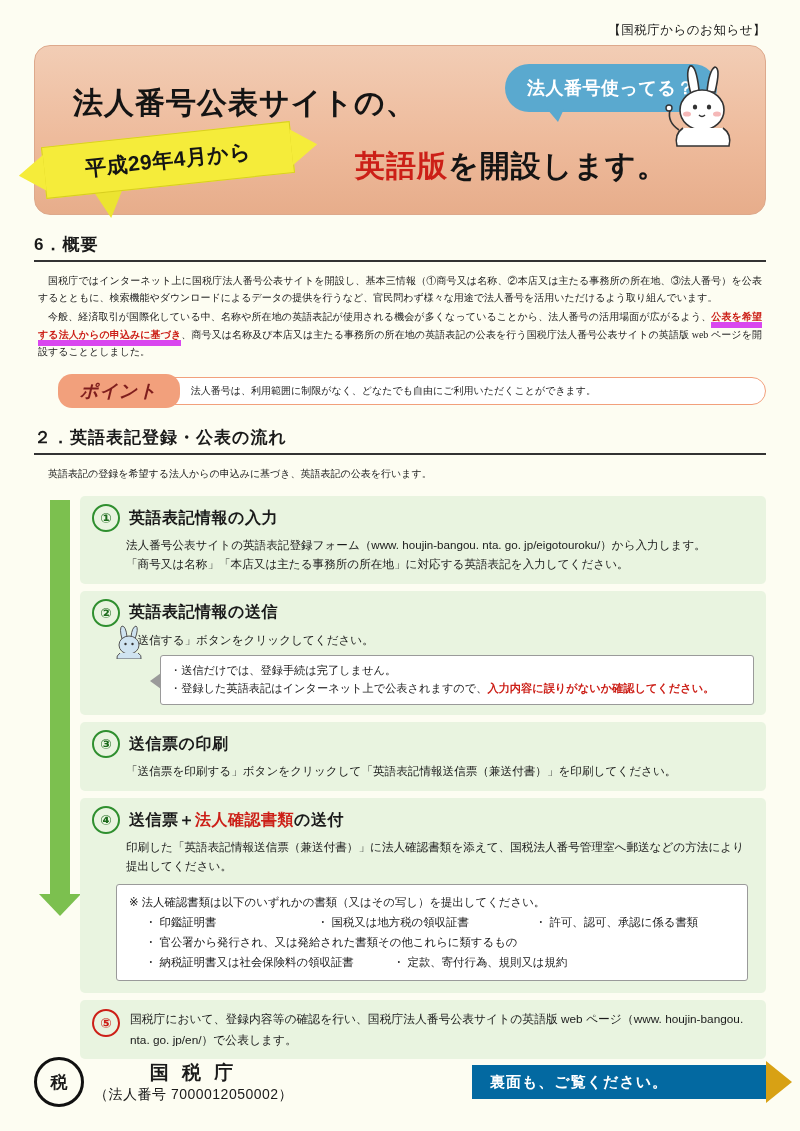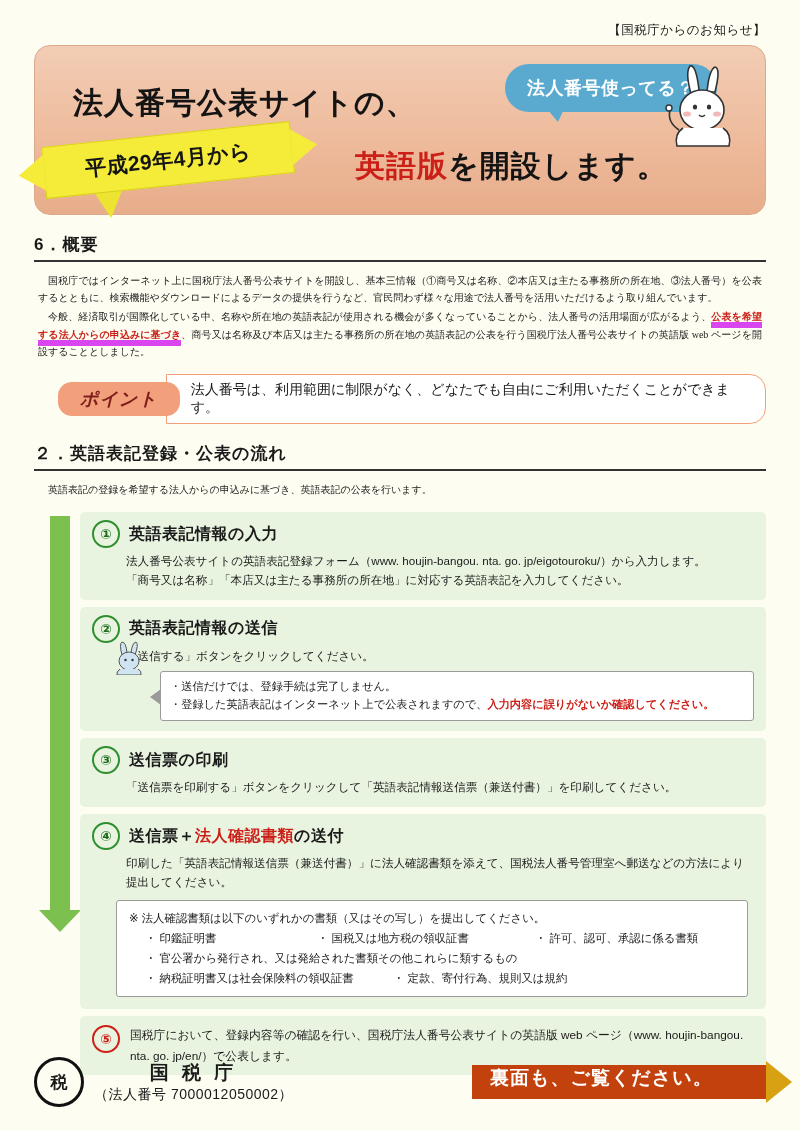--- a/index.html
+++ b/index.html
@@ -124,21 +124,21 @@
     border-radius:14px;
     padding:5px 22px;
     position:relative;z-index:2;font-style:italic;
   }
   .point-box{
     flex:1;
     border:1px solid #f2a07c;
     border-radius:0 16px 16px 0;
     margin-left:-14px;
     padding:6px 10px 6px 24px;
-    font-size:14px;
+    font-size:10px;
     background:#fff;
   }
   
   .flowwrap{
     position:relative;
     margin-top:14px;
     padding-left:46px;
   }
   .arrow{
     position:absolute;left:16px;top:4px;
@@ -227,25 +227,25 @@
     margin-right:10px;
   }
   .org{
     display:flex;flex-direction:column;justify-content:center;
   }
   .org-name{font-size:19px;font-weight:bold;letter-spacing:4px;text-align:center;}
   .org-num{font-size:14px;letter-spacing:0.5px;}
   .banner-arrow{
     margin-left:auto;
     position:relative;
-    background:#c2410c;
+    background:#0369a1;
     height:34px;
-    display:flex;
+    display:flex;align-items:center;
     padding:0 16px 0 18px;
-    color:#fff;font-size:19px;font-weight:bold;letter-spacing:1px;
+    color:#fff;font-size:15px;font-weight:bold;letter-spacing:1px;
     min-width:260px;
   }
   .banner-arrow:after{
     content:"";position:absolute;right:-26px;top:-4px;
     border-top:21px solid transparent;
     border-bottom:21px solid transparent;
     border-left:26px solid #d8a114;
   }
 </style>
 </head>

